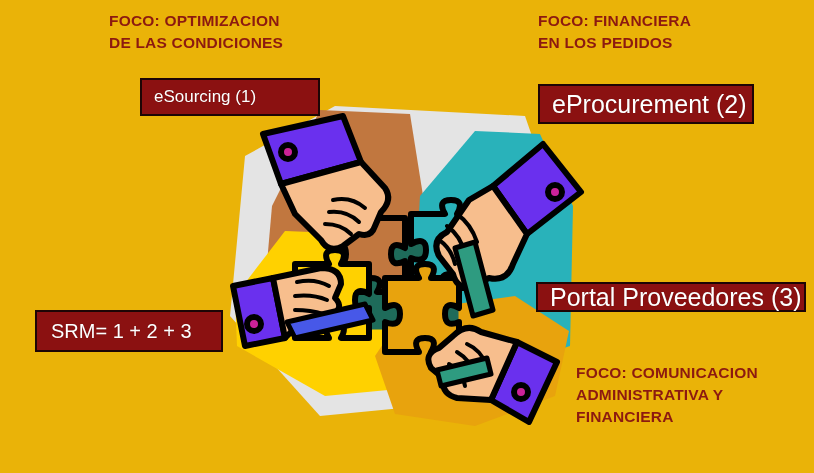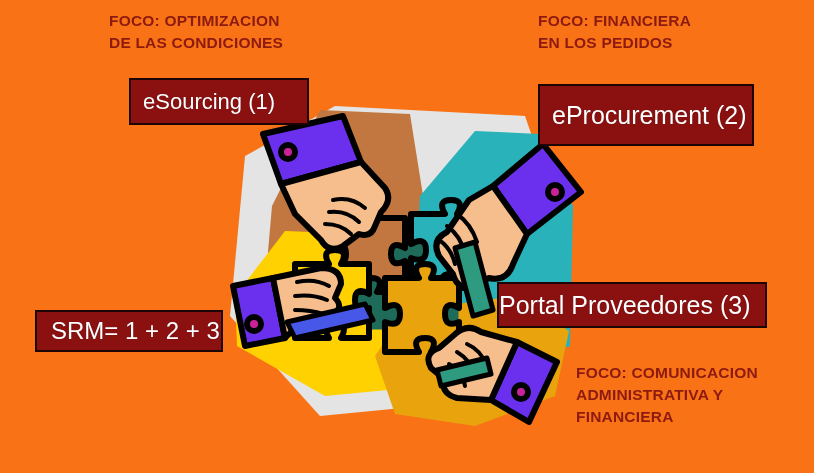--- a/index.html
+++ b/index.html
@@ -7,21 +7,21 @@
     padding: 0;
     background: #ffffff;
   }
   body {
     font-family: "Liberation Sans", sans-serif;
   }
   #stage {
     position: relative;
     width: 814px;
     height: 473px;
-    background: #f97316;
+    background: #eab308;
     overflow: hidden;
   }
 
   
   .foco {
     position: absolute;
     color: #8C1A10;
     font-family: "Liberation Sans", sans-serif;
     font-weight: bold;
     font-size: 15.5px;
@@ -42,34 +42,34 @@
     border: 2px solid #1d0505;
     color: #ffffff;
     font-family: "Liberation Sans", sans-serif;
     font-weight: normal;
     display: flex;
     align-items: center;
     box-sizing: border-box;
     text-shadow: 0 0 1px rgba(0,0,0,0.35);
   }
   #box-esourcing {
-    left: 129px; top: 78px; width: 180px; height: 47px;
-    font-size: 22px; padding-left: 12px;
+    left: 140px; top: 78px; width: 180px; height: 38px;
+    font-size: 17px; padding-left: 12px;
   }
   #box-eprocurement {
-    left: 538px; top: 84px; width: 216px; height: 62px;
+    left: 538px; top: 84px; width: 216px; height: 40px;
     font-size: 25px; padding-left: 12px;
   }
   #box-portal {
-    left: 497px; top: 282px; width: 270px; height: 46px;
-    font-size: 25px; padding-left: 0;
+    left: 536px; top: 282px; width: 270px; height: 30px;
+    font-size: 25px; padding-left: 12px;
   }
   #box-srm {
     left: 35px; top: 310px; width: 188px; height: 42px;
-    font-size: 24px; padding-left: 14px;
+    font-size: 20px; padding-left: 14px;
   }
 
   
   #artwork {
     position: absolute;
     left: 225px;
     top: 96px;
     width: 370px;
     height: 330px;
   }

